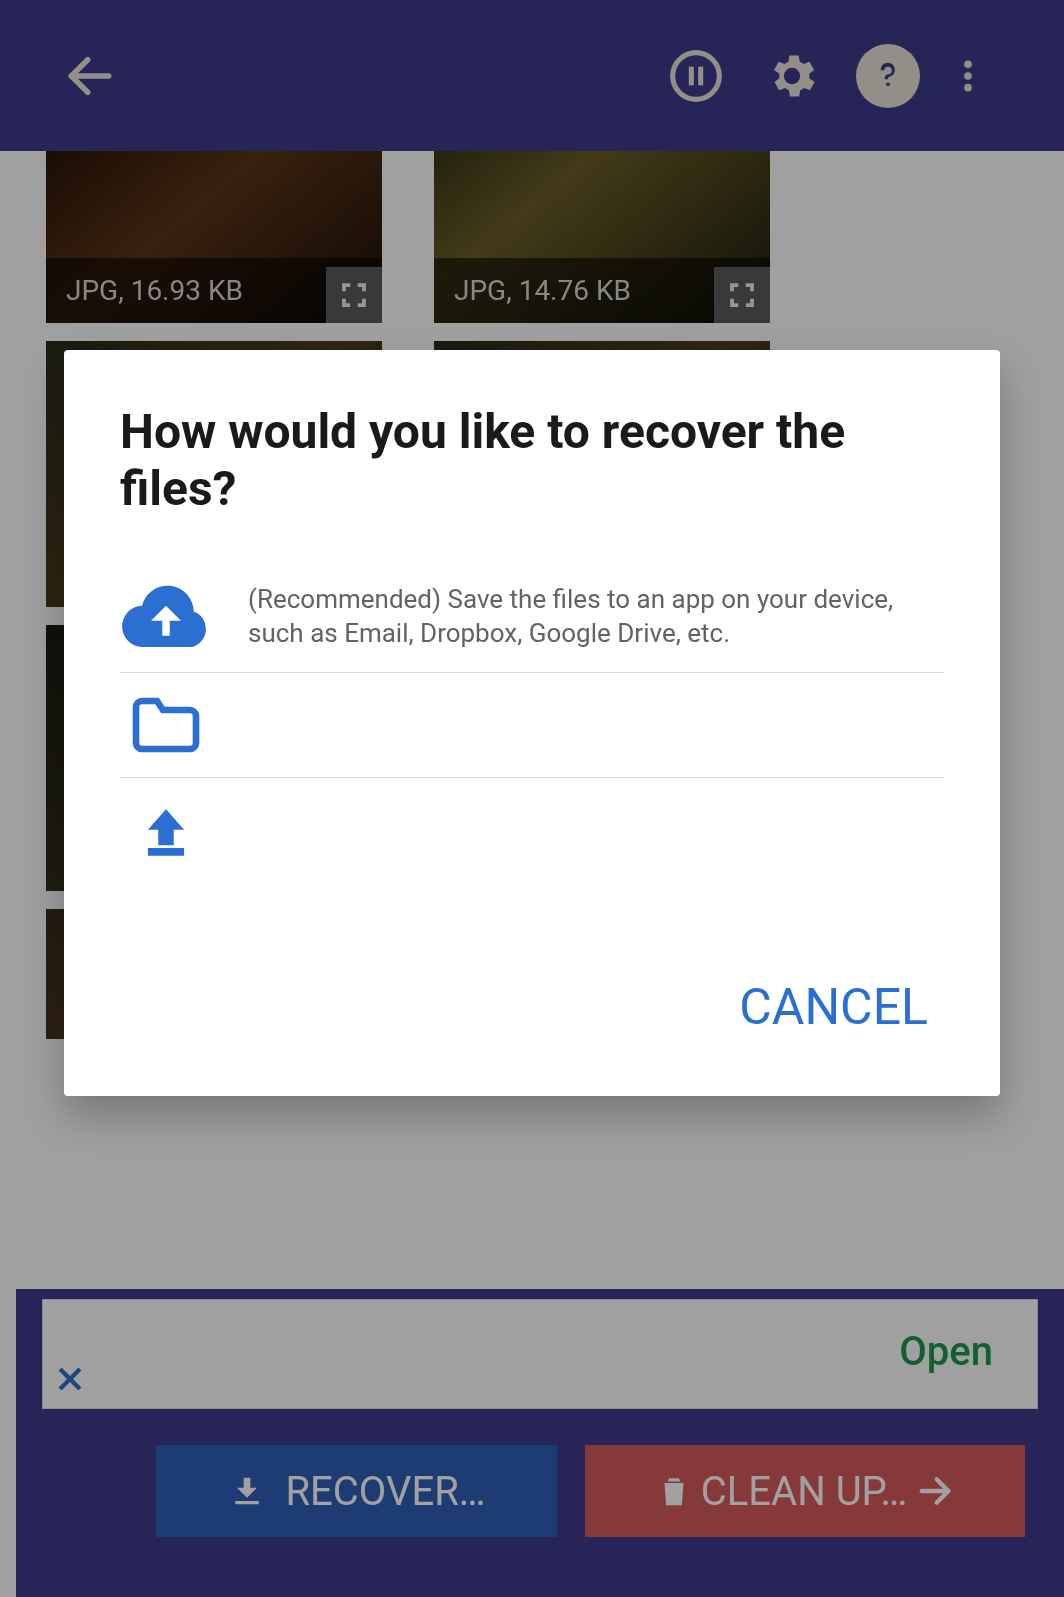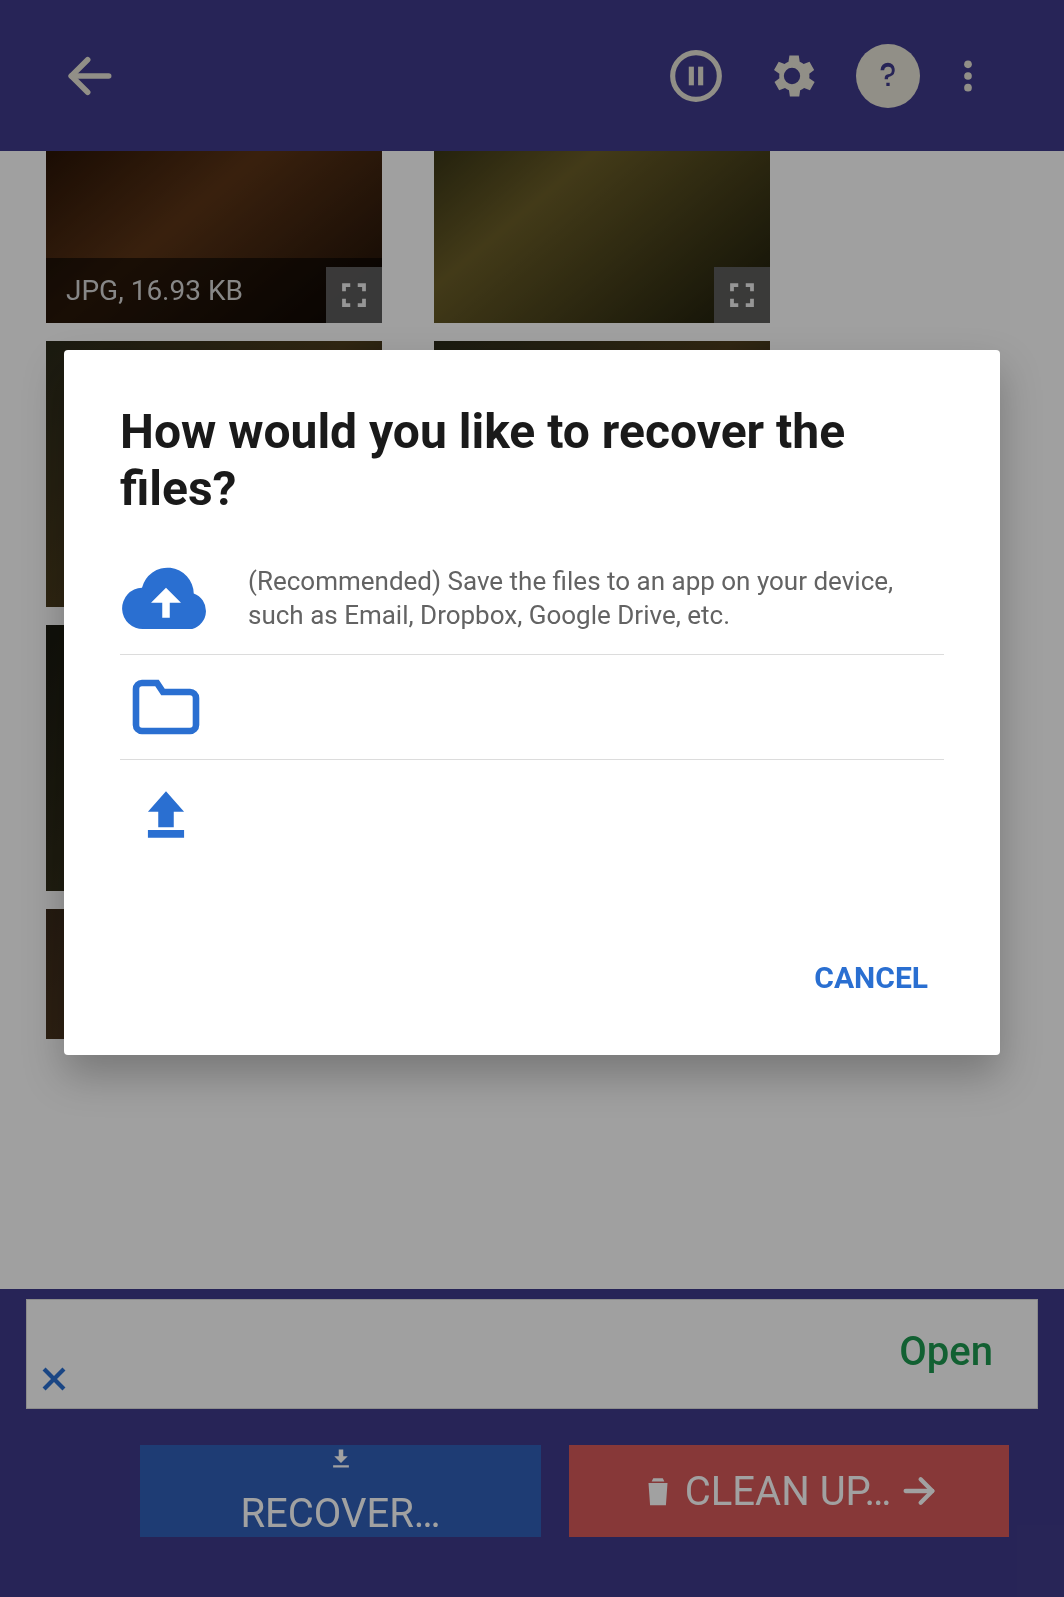--- a/index.html
+++ b/index.html
@@ -45,21 +45,21 @@
     width: 56px; height: 56px;
     background: rgba(96,96,96,0.95);
     display:flex; align-items:center; justify-content:center;
   }
   .thumb.tall { height: 266px; background: linear-gradient(135deg,#2a2a1a,#4d3d1d,#0f0f0f); }
   .thumb.tall2 { height: 266px; background: linear-gradient(135deg,#1a1a10,#34301b,#1a1208); }
 
   
   .bottombar {
     position: absolute;
-    left: 0; right: 0; bottom: 0;
+    left: 16px; right: 0; bottom: 0;
     background: #3f3a8a;
     height: 308px;
     padding-top: 156px;
     display: flex;
     gap: 28px;
     padding-left: 140px;
     padding-right: 36px;
   }
   .adstrip {
     position: absolute;
@@ -72,21 +72,21 @@
   .adstrip .close { position: absolute; left: 10px; bottom: 8px; }
   .actionbtn {
     height: 92px;
     color: #fff;
     display: flex; align-items: center; justify-content: center;
     font-size: 40px;
     gap: 18px;
     padding: 0 28px;
     white-space: nowrap;
   }
-  .recover { background: #3060b8; width: 401px; flex-direction: column; }
+  .recover { background: #3060b8; width: 401px; }
   .cleanup { background: #d65a5a; width: 440px; gap: 8px; }
 
   
   .scrim {
     position: absolute; inset: 0;
     background: rgba(0,0,0,0.37);
   }
   .dialog {
     position: absolute;
     left: 64px; right: 64px;
@@ -94,33 +94,33 @@
     background: #fff;
     box-shadow: 0 20px 40px rgba(0,0,0,0.25);
     border-radius: 4px;
     padding: 54px 56px 40px 56px;
   }
   .dialog h1 {
     font-size: 48px;
     font-weight: 700;
     color: #1a1a1a;
     line-height: 1.18;
-    margin-bottom: 28px;
+    margin-bottom: 46px;
   }
   .option {
     display: flex;
     align-items: center;
     gap: 36px;
     padding: 20px 0;
   }
   .option .icon { width: 92px; display:flex; justify-content:center; align-items:center;}
   .option .text { flex: 1; font-size: 26px; color: #636363; line-height: 1.28; }
   .divider { height: 1px; background: #dcdcdc; margin: 2px 0; }
   .dialog-actions { display: flex; justify-content: flex-end; padding-top: 68px; }
-  .dialog-actions .cancel { color: #2a6fd1; font-weight: 700; font-size: 30px; padding: 20px 16px; }
+  .dialog-actions .cancel { color: #2a6fd1; font-weight: 400; font-size: 50px; padding: 20px 16px; }
 
   
   .grid::before { content:''; position:absolute; inset:0; }
 </style>
 </head>
 <body>
 
 <div class="appbar">
   <div class="iconbtn">
     <svg width="56" height="56" viewBox="0 0 24 24" fill="none" stroke="#e6e3d6" stroke-width="2.4" stroke-linecap="round" stroke-linejoin="round">
@@ -160,20 +160,21 @@
   <div class="row">
     <div class="thumb" style="background:linear-gradient(140deg,#2a1406,#5b3416 40%,#1a0e06);">
       <div class="label">JPG, 16.93 KB</div>
       <div class="expand">
         <svg width="30" height="30" viewBox="0 0 24 24" fill="none" stroke="#eee" stroke-width="3">
             <path d="M4 9V4h5M20 9V4h-5M4 15v5h5M20 15v5h-5"></path>
           </svg>
       </div>
     </div>
     <div class="thumb" style="background:linear-gradient(140deg,#3a3616,#6a5d27 30%,#1a1a0a);">
+      <div class="label">JPG, 14.76 KB</div>
       <div class="expand">
         <svg width="30" height="30" viewBox="0 0 24 24" fill="none" stroke="#eee" stroke-width="3">
             <path d="M4 9V4h5M20 9V4h-5M4 15v5h5M20 15v5h-5"></path>
           </svg>
       </div>
     </div>
   </div>
   <div style="height:18px"></div>
   <div class="row">
     <div class="thumb tall"></div>

